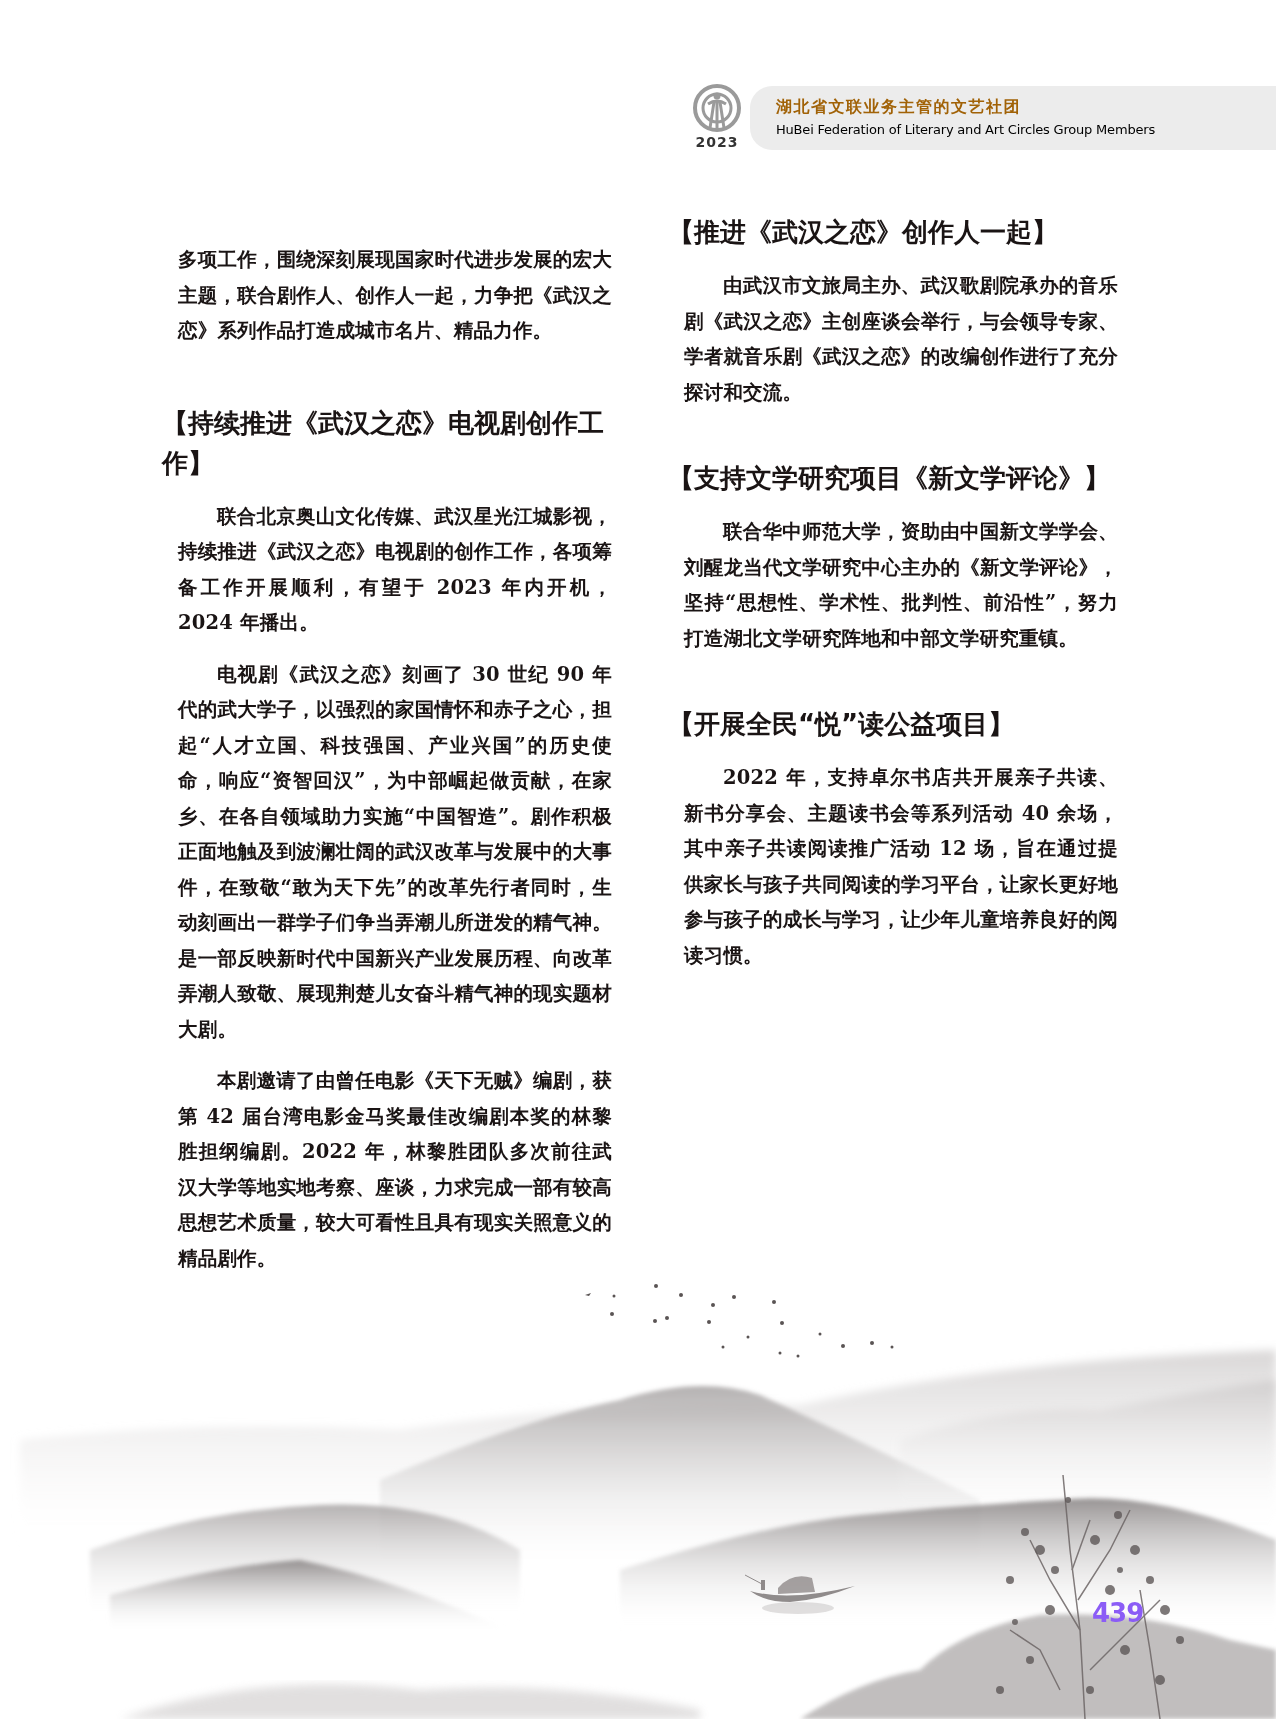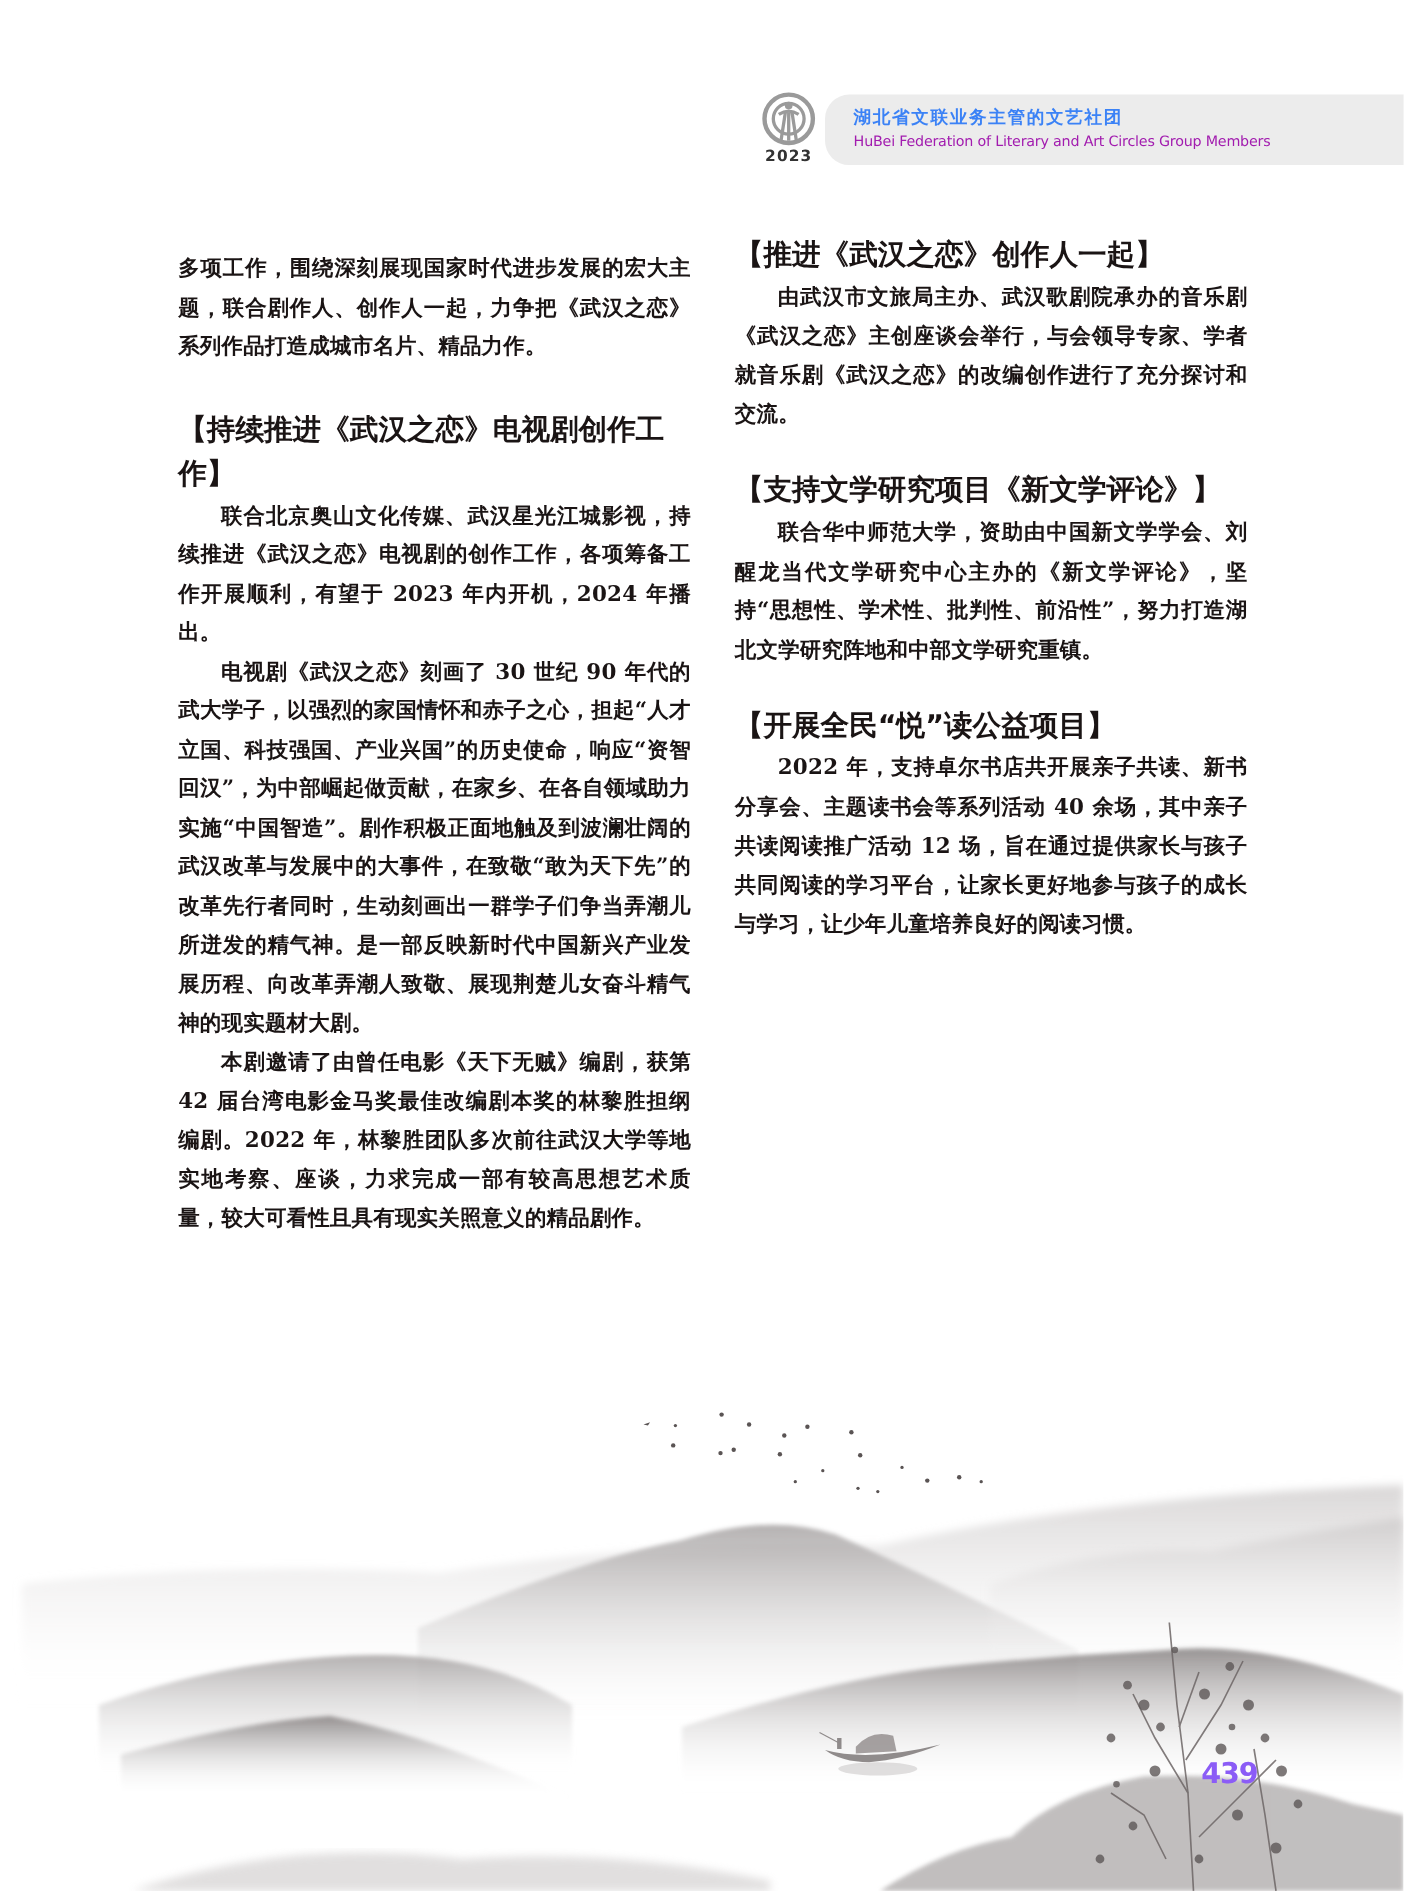--- a/index.html
+++ b/index.html
@@ -18,33 +18,33 @@
     font-family: "DejaVu Sans", sans-serif; font-weight: bold; font-size: 14px;
     color: #333; letter-spacing: 1px;
   }
   .header-band {
     position: absolute; left: 750px; top: 86px; width: 540px; height: 64px;
     background: #ececec; border-radius: 22px 0 0 22px;
   }
   .header-title-cn {
     position: absolute; left: 776px; top: 97px;
     font-family: Liberation Sans, sans-serif; font-weight: bold; font-size: 16px;
-    color: #3b82f6; letter-spacing: 1.5px;
+    color: #a16207; letter-spacing: 1.5px;
   }
   .header-title-en {
     position: absolute; left: 776px; top: 122px;
-    font-family: "DejaVu Sans", sans-serif; font-size: 13px; color: #a21caf;
+    font-family: "DejaVu Sans", sans-serif; font-size: 13px; color: #000000;
     letter-spacing: -0.2px;
   }
   
   .column { position: absolute; top: 226px; width: 466px; }
   .col-left { left: 162px; }
   .col-right { left: 668px; }
   .para {
-    margin: 0; font-size: 19.5px; font-weight: bold; line-height: 35.5px;
+    margin: 16px; font-size: 19.5px; font-weight: bold; line-height: 35.5px;
     text-align: justify; letter-spacing: 0.2px;
   }
   .para.indent { text-indent: 2em; }
   .heading {
     margin: 0; font-family: "DejaVu Sans", "Liberation Sans", sans-serif;
     font-weight: bold; font-size: 26px; line-height: 40px; color: #1a1414;
   }
   .gap-lg { height: 38px; }
   .gap-md { height: 32px; }
   

